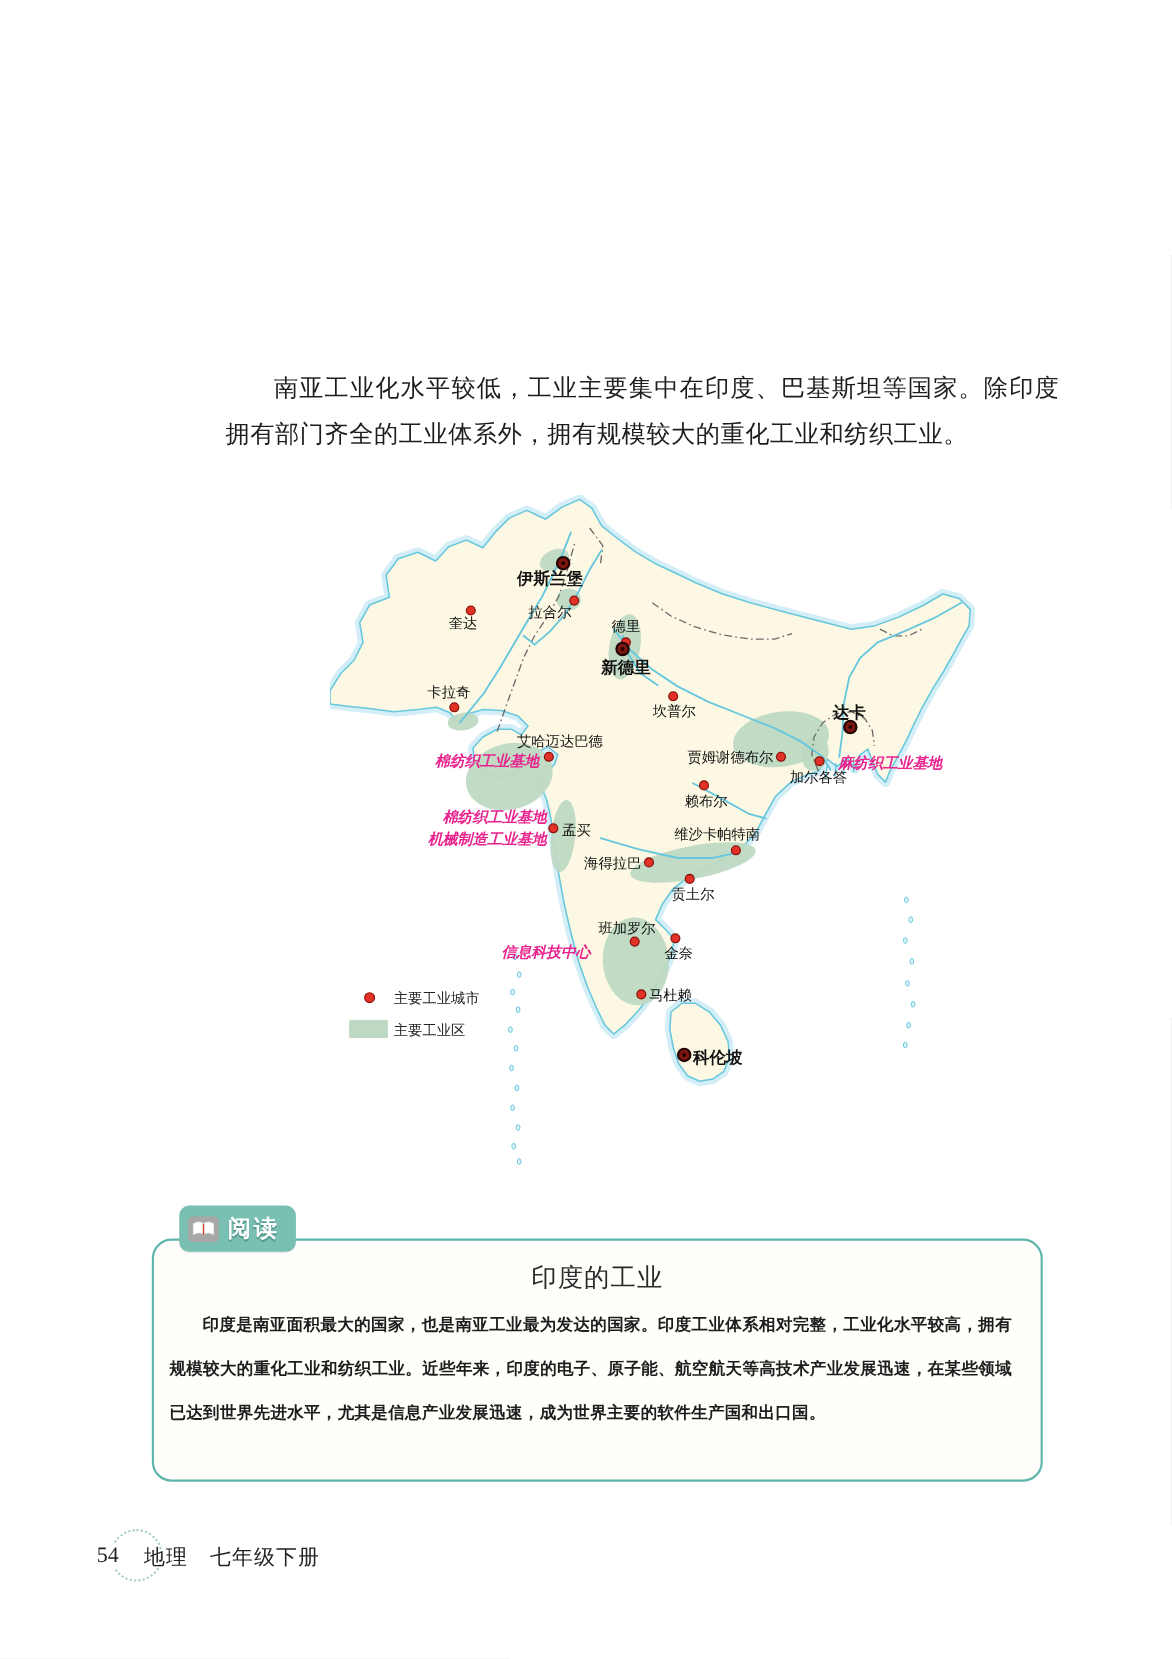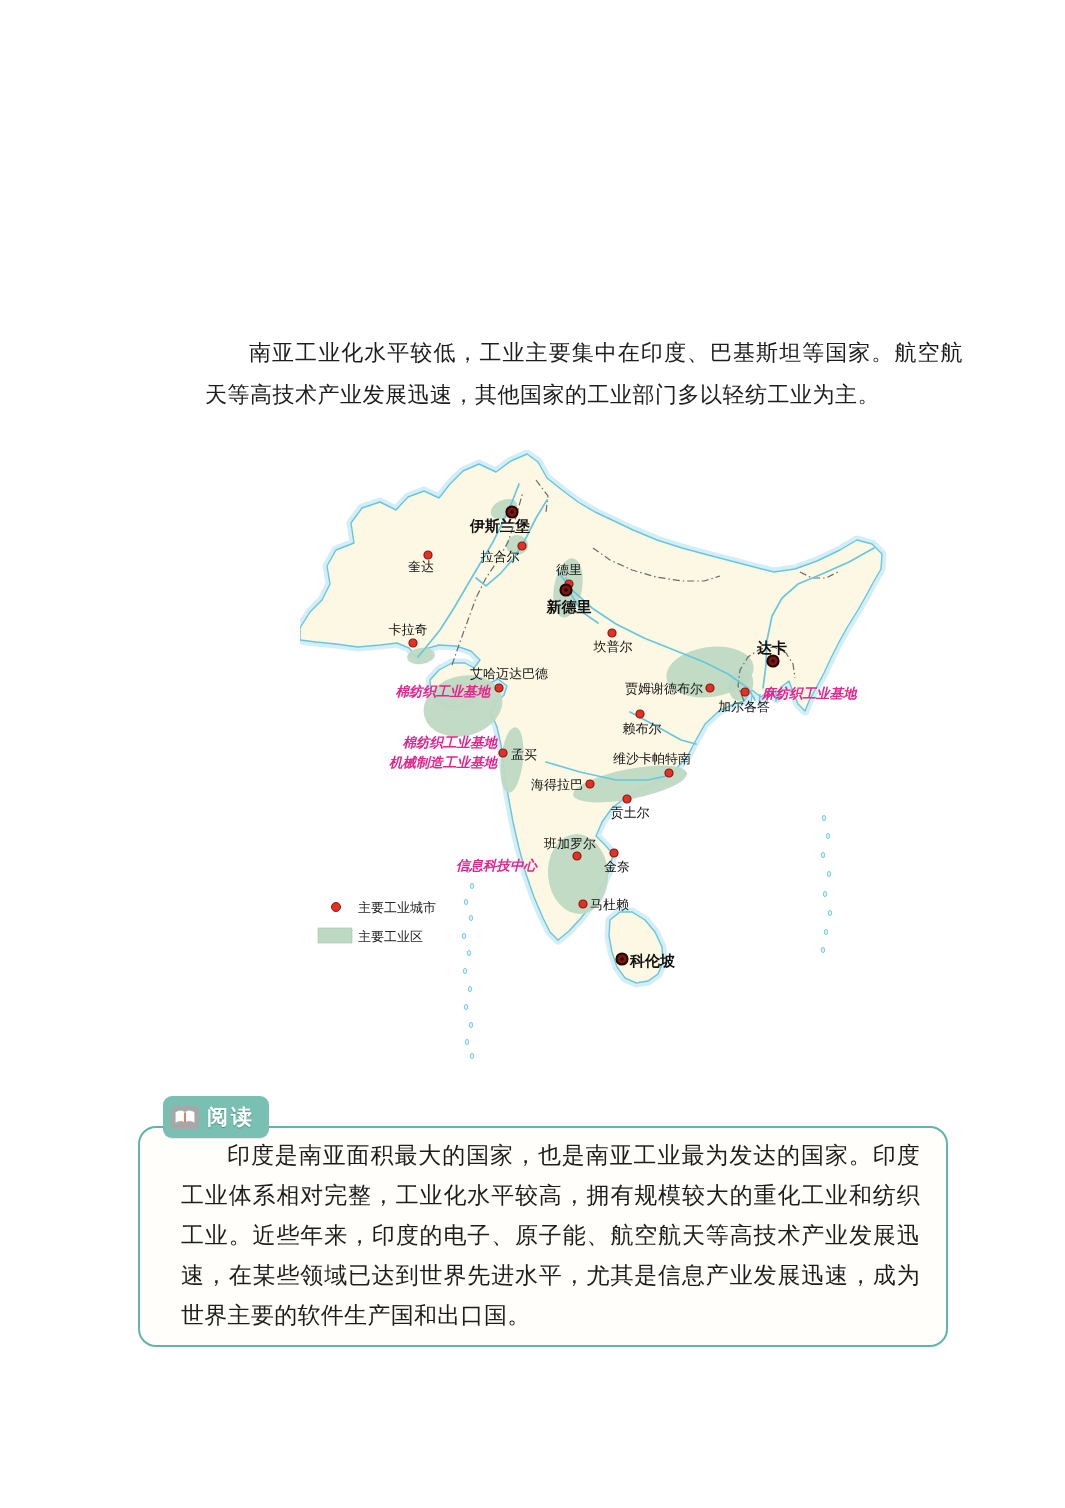--- a/index.html
+++ b/index.html
@@ -17,35 +17,35 @@
             box-shadow:0 1px 0 rgba(0,0,0,.08);}
   .read-tab .tab-label{color:#ffffff;font-size:21px;font-weight:bold;letter-spacing:3px;
             font-family:"Liberation Sans","DejaVu Sans",sans-serif;
             text-shadow:0 1px 1px rgba(40,110,100,.55);}
   .book-ico{display:inline-flex;width:28px;height:23px;background:#a7a7a7;border-radius:4px;
             align-items:center;justify-content:center;}
   .read-box{position:absolute;left:138px;top:1126px;width:806px;height:217px;background:#fffefa;
             border:2.5px solid #5db5ab;border-radius:18px;z-index:2;}
   .read-title{margin-top:18px;text-align:center;font-size:23px;color:#2a2a2a;letter-spacing:1px;
             font-family:"Liberation Sans","DejaVu Sans",sans-serif;}
-  .read-body{margin:8px 26px 0 41px;font-size:23px;line-height:40px;text-align:justify;
-            text-indent:2em;letter-spacing:.3px;}
+  .read-body{margin:8px 26px 0 14px;font-size:15px;line-height:40px;text-align:justify;
+            text-indent:2em;letter-spacing:.3px;font-weight:bold;}
   .folio{position:absolute;left:0;top:1398px;width:500px;height:50px;}
   .folio-ring{position:absolute;left:100px;top:-8px;width:44px;height:44px;border:2px dotted #a9cfc9;
             border-radius:50%;}
   .folio-num{position:absolute;left:88px;top:5px;font-size:20px;color:#222;background:#fff;
             padding-right:4px;}
   .folio-title{position:absolute;left:131px;top:5px;font-size:19px;color:#222;letter-spacing:1px;}
 </style>
 </head>
 <body>
 
 <div class="page">
 
-  <p class="body-text p2">南亚工业化水平较低，工业主要集中在印度、巴基斯坦等国家。航空航天等高技术产业发展迅速，其他国家的工业部门多以轻纺工业为主。</p>
+  <p class="body-text p2">南亚工业化水平较低，工业主要集中在印度、巴基斯坦等国家。除印度拥有部门齐全的工业体系外，拥有规模较大的重化工业和纺织工业。</p>
 
   <svg id="map-svg" width="600" height="620" viewBox="0 0 600 620">
       <path d="M0,178 L10,162 22,150 30,134 27,116 36,100 54,93 51,73 62,58 80,52 96,60 108,47 124,41 139,48 150,34 163,21 179,14 196,22 211,11 227,4 238,12 247,28 262,40 278,52 295,62 312,70 333,80 357,90 382,98 408,105 435,112 458,118 474,122 495,119 517,111 540,100 557,90 572,94 582,104 581,119 574,131 567,144 558,160 548,176 539,192 531,208 524,223 516,238 509,251 505,261 498,254 493,242 489,231 481,237 477,249 470,239 461,247 452,240 444,251 434,254 419,261 405,274 396,290 387,307 374,321 362,329 344,337 326,347 312,358 302,372 296,386 305,395 313,404 310,418 303,434 293,452 281,468 269,481 258,490 250,482 243,468 234,447 226,424 219,398 213,372 208,345 204,318 201,295 197,277 191,263 197,252 204,245 207,236 198,229 186,235 176,246 165,254 152,257 139,251 131,241 130,230 139,220 152,213 165,213 174,218 180,210 171,201 156,196 139,195 125,199 116,206 109,198 97,193 80,195 58,197 36,194 16,192 0,190 Z" fill="none" stroke="#cfecf6" stroke-width="9" stroke-linejoin="round" opacity="0.9"></path>
       <path d="M310,470 L320,462 332,462 345,470 355,482 362,497 363,512 358,524 348,531 336,533 325,528 317,517 312,502 309,486 Z" fill="none" stroke="#cfecf6" stroke-width="9" stroke-linejoin="round" opacity="0.9"></path>
       <path d="M0,178 L10,162 22,150 30,134 27,116 36,100 54,93 51,73 62,58 80,52 96,60 108,47 124,41 139,48 150,34 163,21 179,14 196,22 211,11 227,4 238,12 247,28 262,40 278,52 295,62 312,70 333,80 357,90 382,98 408,105 435,112 458,118 474,122 495,119 517,111 540,100 557,90 572,94 582,104 581,119 574,131 567,144 558,160 548,176 539,192 531,208 524,223 516,238 509,251 505,261 498,254 493,242 489,231 481,237 477,249 470,239 461,247 452,240 444,251 434,254 419,261 405,274 396,290 387,307 374,321 362,329 344,337 326,347 312,358 302,372 296,386 305,395 313,404 310,418 303,434 293,452 281,468 269,481 258,490 250,482 243,468 234,447 226,424 219,398 213,372 208,345 204,318 201,295 197,277 191,263 197,252 204,245 207,236 198,229 186,235 176,246 165,254 152,257 139,251 131,241 130,230 139,220 152,213 165,213 174,218 180,210 171,201 156,196 139,195 125,199 116,206 109,198 97,193 80,195 58,197 36,194 16,192 0,190 Z" fill="#fdf8e3" stroke="#66c7dd" stroke-width="1.4" stroke-linejoin="round"></path>
       <path d="M310,470 L320,462 332,462 345,470 355,482 362,497 363,512 358,524 348,531 336,533 325,528 317,517 312,502 309,486 Z" fill="#fdf8e3" stroke="#66c7dd" stroke-width="1.4"></path>
       <ellipse cx="204" cy="59" rx="14" ry="9" fill="#bed9c3" transform="rotate(-25 204 59)" opacity="0.95"></ellipse>
       <ellipse cx="217" cy="95" rx="11" ry="10" fill="#bed9c3" transform="rotate(0 217 95)" opacity="0.95"></ellipse>
       <ellipse cx="268" cy="138" rx="14" ry="30" fill="#bed9c3" transform="rotate(10 268 138)" opacity="0.95"></ellipse>
       <ellipse cx="121" cy="206" rx="14" ry="8" fill="#bed9c3" transform="rotate(-8 121 206)" opacity="0.95"></ellipse>
@@ -151,17 +151,23 @@
     <span class="book-ico">
       <svg width="22" height="17" viewBox="0 0 26 20">
         <path d="M2,4 C7,1 11,2 13,4 C15,2 19,1 24,4 L24,16 C19,13 15,14 13,16 C11,14 7,13 2,16 Z" fill="#ffffff" stroke="#e8e8e8" stroke-width="0.5"></path>
         <path d="M13,4 L13,16" stroke="#cc4433" stroke-width="1.6"></path>
       </svg>
     </span>
     <span class="tab-label">阅读</span>
   </div>
 
   <div class="read-box">
+    <div class="read-title">印度的工业</div>
     <p class="read-body">印度是南亚面积最大的国家，也是南亚工业最为发达的国家。印度工业体系相对完整，工业化水平较高，拥有规模较大的重化工业和纺织工业。近些年来，印度的电子、原子能、航空航天等高技术产业发展迅速，在某些领域已达到世界先进水平，尤其是信息产业发展迅速，成为世界主要的软件生产国和出口国。</p>
   </div>
 
+  <div class="folio">
+    <span class="folio-ring"></span>
+    <span class="folio-num">54</span>
+    <span class="folio-title">地理　七年级下册</span>
+  </div>
 
 </div>
 
 </body></html>

